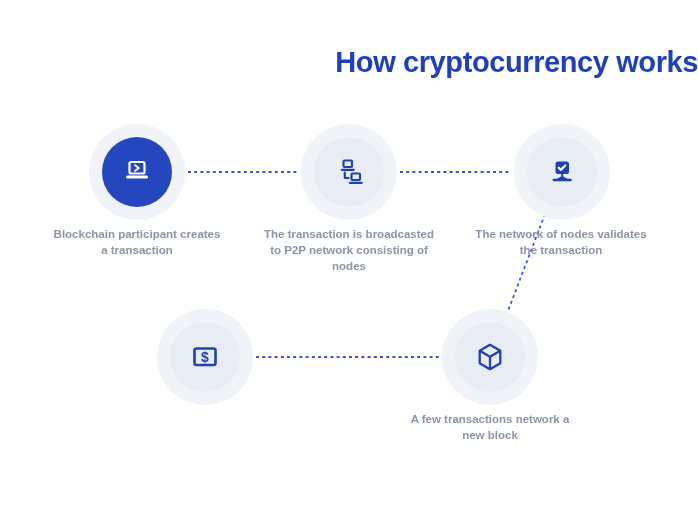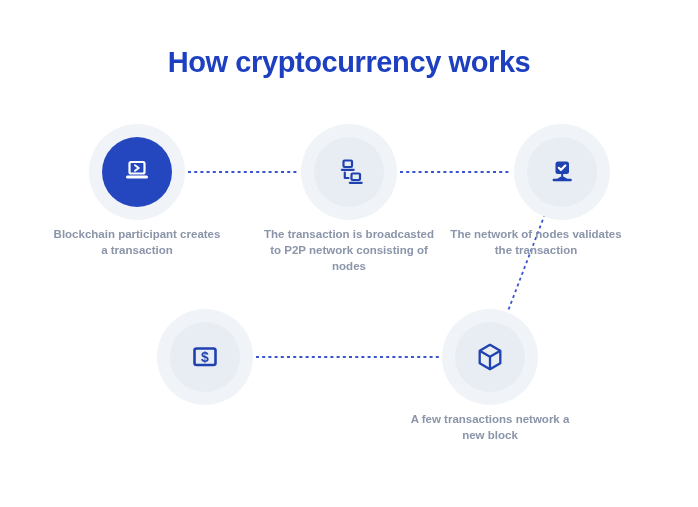--- a/index.html
+++ b/index.html
@@ -8,21 +8,21 @@
     width: 698px;
     height: 507px;
     background: var(--background, #fff);
     font-family: "Liberation Sans", sans-serif;
     overflow: hidden;
   }
   .page-title {
     position: absolute;
     top: 46px; left: 0; right: 0;
     margin: 0;
-    text-align: center;
+    text-align: right;
     font-size: 29px;
     font-weight: 800;
     letter-spacing: -0.4px;
     color: var(--title-blue, #1d3fc0);
   }
   .connectors {
     position: absolute;
     left: 0; top: 0;
     width: 698px; height: 507px;
     pointer-events: none;
@@ -57,21 +57,21 @@
     position: absolute;
     font-size: 11.5px;
     font-weight: 700;
     line-height: 1.38;
     color: var(--caption-gray, #8b95a9);
     text-align: center;
     white-space: pre-line;
   }
   .c1 { left: 27px;  top: 227px; width: 220px; }
   .c2 { left: 239px; top: 227px; width: 220px; }
-  .c3 { left: 426px; top: 227px; width: 220px; }
+  .c3 { left: 451px; top: 227px; width: 220px; }
   .c4 { left: 44px;  top: 412px; width: 330px; }
   .c5 { left: 380px; top: 412px; width: 220px; }
 </style>
 </head>
 <body>
 
 <div class="canvas">
 
   <h1 class="page-title">How cryptocurrency works</h1>
 

